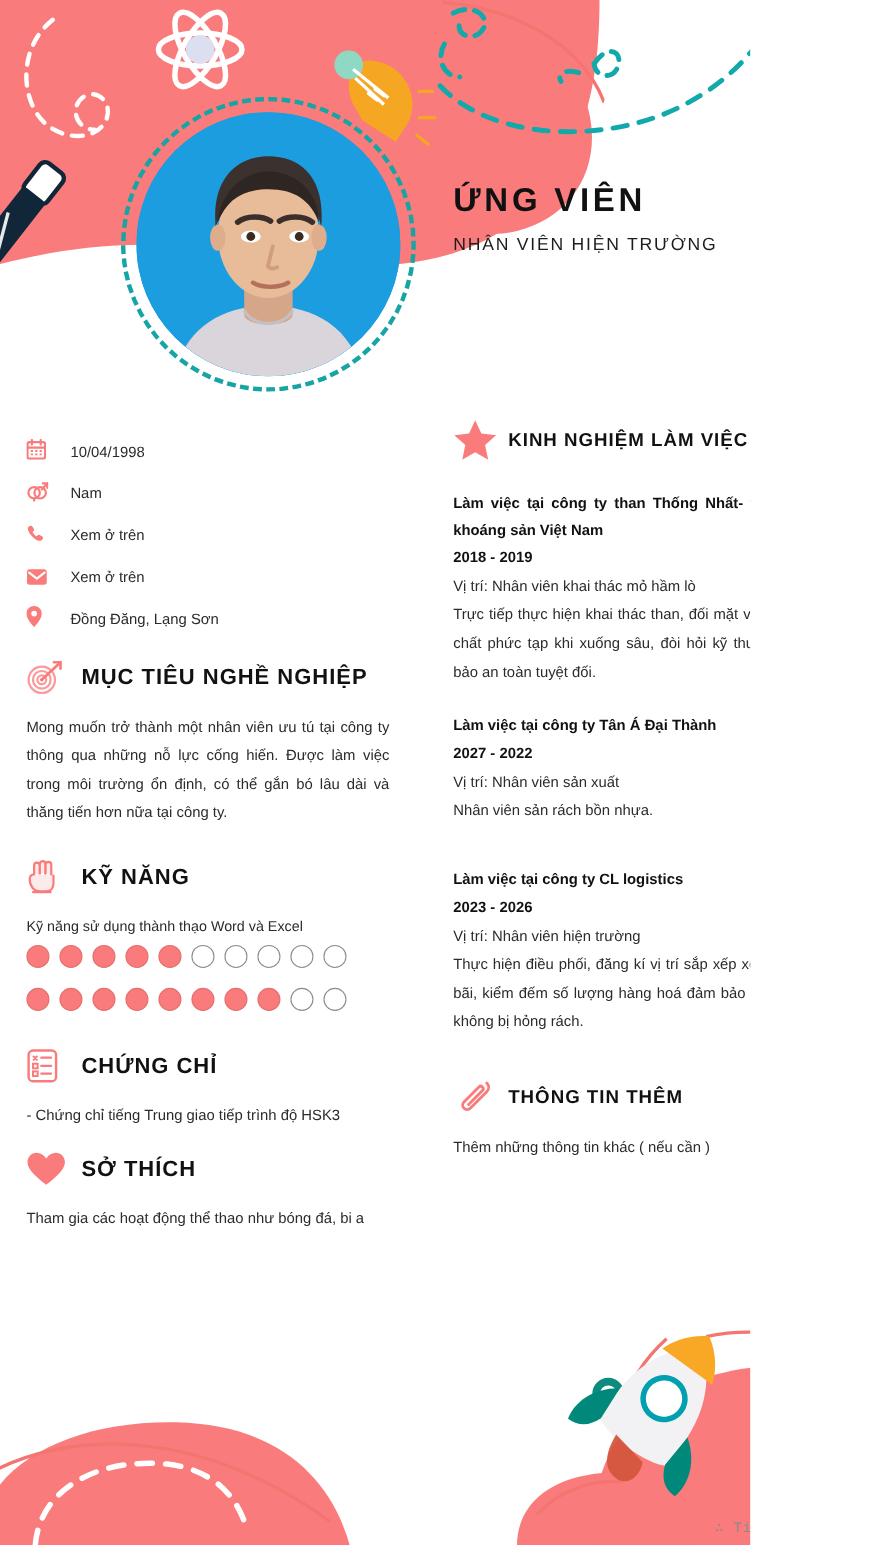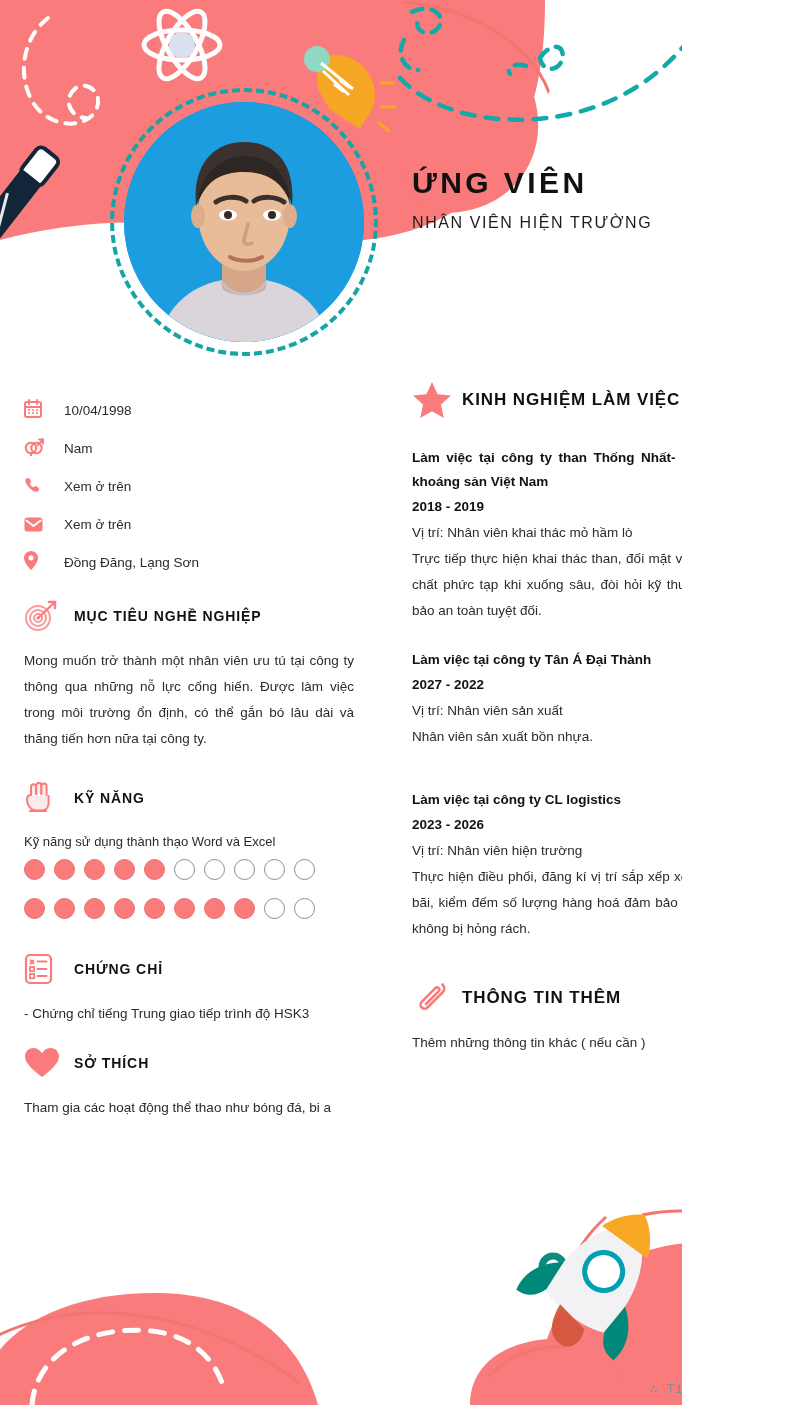--- a/index.html
+++ b/index.html
@@ -111,21 +111,21 @@
   }
   .sec-icon {
     width: 46px;
     flex: 0 0 46px;
     display: flex;
     align-items: center;
     justify-content: flex-start;
     color: #fa7b7b;
   }
   .sec-title {
-    font-size: 14px;
+    font-size: 20px;
     font-weight: bold;
     letter-spacing: 0.9px;
     color: #111111;
     padding-left: 4px;
   }
   .sec-title.big { font-size: 17px; }
 
   .body-text {
     font-size: 13.5px;
     line-height: 26px;
@@ -456,21 +456,21 @@
       <div class="exp-company">Làm việc tại công ty than Thống Nhất- tập đoàn than khoáng sản Việt Nam</div>
       <div class="exp-years">2018 - 2019</div>
       <div class="exp-position">Vị trí: Nhân viên khai thác mỏ hầm lò</div>
       <div class="exp-desc">Trực tiếp thực hiện khai thác than, đối mặt với điều kiện địa chất phức tạp khi xuống sâu, đòi hỏi kỹ thuật cao và đảm bảo an toàn tuyệt đối.</div>
     </div>
 
     <div class="exp-item">
       <div class="exp-company">Làm việc tại công ty Tân Á Đại Thành</div>
       <div class="exp-years">2027 - 2022</div>
       <div class="exp-position">Vị trí: Nhân viên sản xuất</div>
-      <div class="exp-desc">Nhân viên sản xuất bồn nhựa.</div>
+      <div class="exp-desc">Nhân viên sản rách bồn nhựa.</div>
     </div>
 
     <div class="gap-14"></div>
 
     <div class="exp-item">
       <div class="exp-company">Làm việc tại công ty CL logistics</div>
       <div class="exp-years">2023 - 2026</div>
       <div class="exp-position">Vị trí: Nhân viên hiện trường</div>
       <div class="exp-desc">Thực hiện điều phối, đăng kí vị trí sắp xếp xe sang tải trong bãi, kiểm đếm số lượng hàng hoá đảm bảo đủ số lượng và không bị hỏng rách.</div>
     </div>

